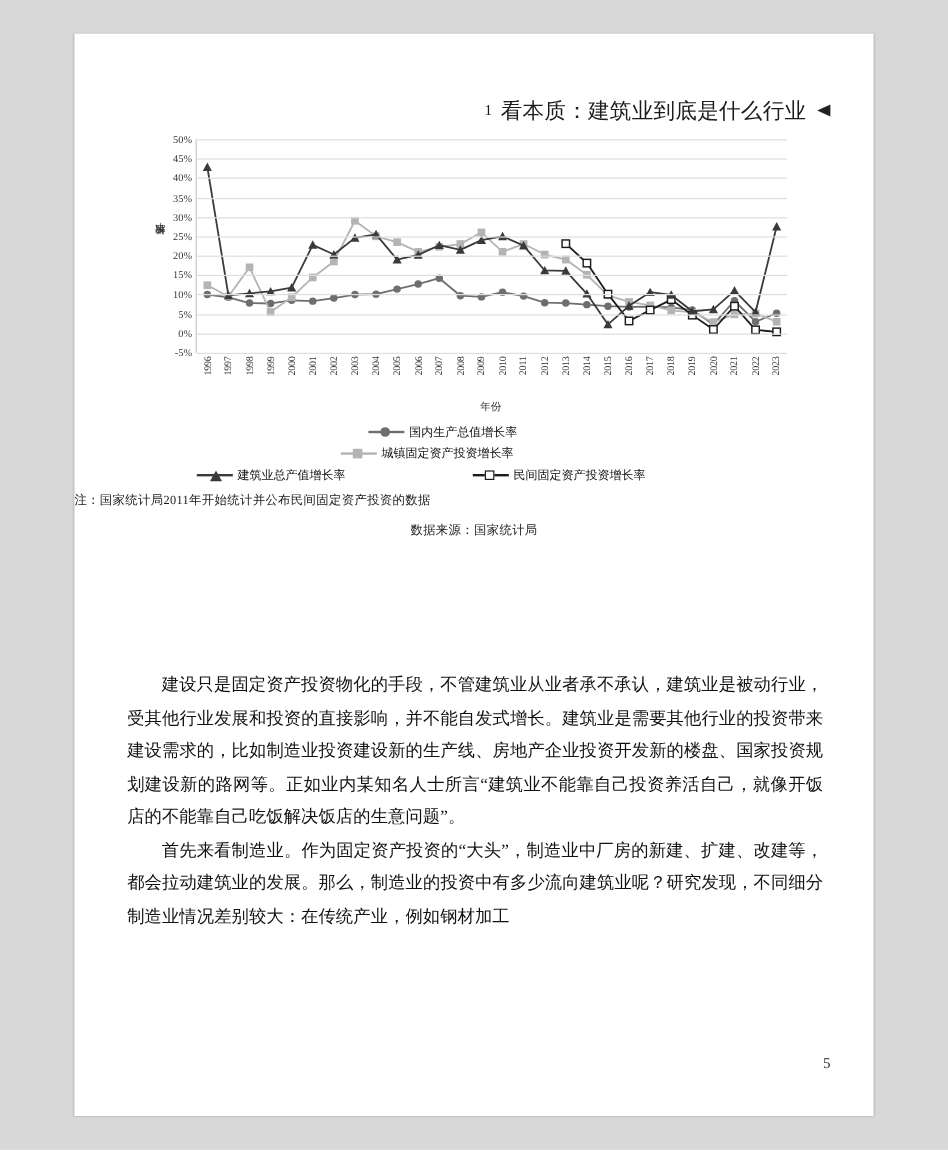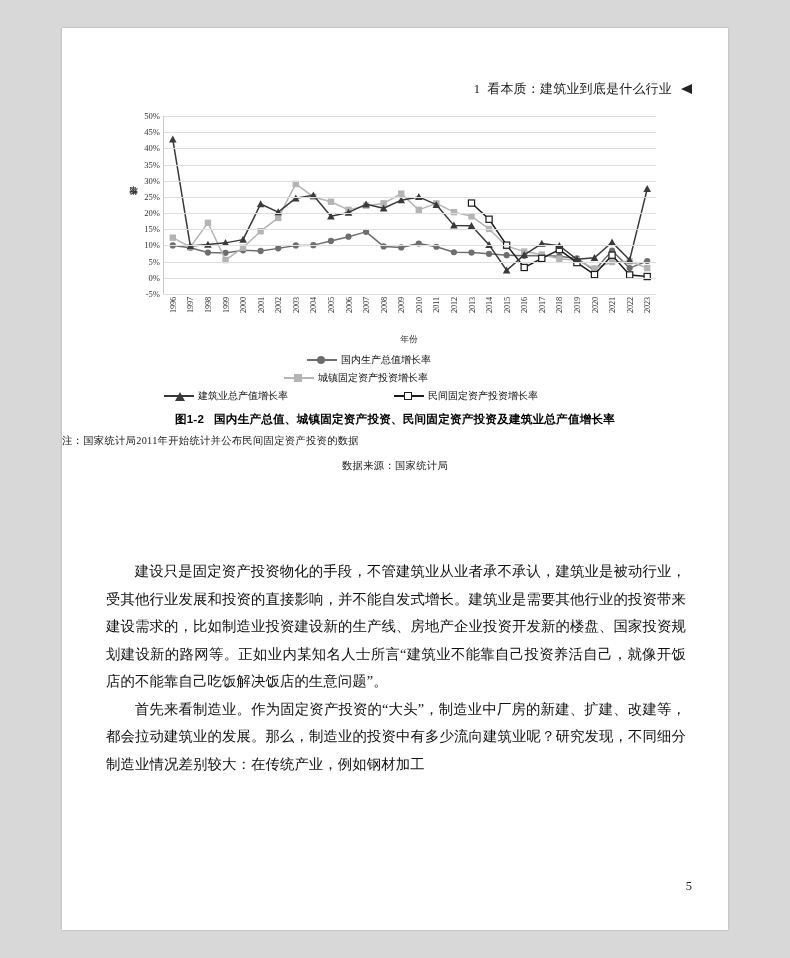--- a/index.html
+++ b/index.html
@@ -36,21 +36,21 @@
     top: 52px;
     display: flex;
     align-items: center;
     gap: 7px;
     font-size: 12.5px;
     color: #1b1b1b;
     letter-spacing: 0.2px;
     white-space: nowrap;
   }
   .running-head .rh-num { font-size: 12.5px; }
-  .running-head .rh-title { font-size: 13px; }
+  .running-head .rh-title { font-size: 18px; }
   .rh-marker {
     width: 0; height: 0;
     border-top: 5.5px solid transparent;
     border-bottom: 5.5px solid transparent;
     border-right: 11px solid #222;
     display: inline-block;
     margin-left: 2px;
   }
 
   
@@ -422,23 +422,20 @@
           </div>
           <div class="legend-item li2">
             <span class="legend-key">
               <span class="lk-line" style="background: rgb(28, 28, 28);"></span>
               <span class="lk-mark" style="background: rgb(255, 255, 255); border: 1.4px solid rgb(28, 28, 28); box-sizing: border-box;"></span>
             </span>
             <span>民间固定资产投资增长率</span>
           </div>
         </div>
 
-    <div class="caption">
-      <span class="cap-num">图1-2</span><span>国内生产总值、城镇固定资产投资、民间固定资产投资及建筑业总产值增长率</span>
-    </div>
     <div class="note">注：国家统计局2011年开始统计并公布民间固定资产投资的数据</div>
     <div class="source">数据来源：国家统计局</div>
   </div>
 
 
   <div class="body">
     <p>建设只是固定资产投资物化的手段，不管建筑业从业者承不承认，建筑业是被动行业，受其他行业发展和投资的直接影响，并不能自发式增长。建筑业是需要其他行业的投资带来建设需求的，比如制造业投资建设新的生产线、房地产企业投资开发新的楼盘、国家投资规划建设新的路网等。正如业内某知名人士所言“建筑业不能靠自己投资养活自己，就像开饭店的不能靠自己吃饭解决饭店的生意问题”。</p>
     <p>首先来看制造业。作为固定资产投资的“大头”，制造业中厂房的新建、扩建、改建等，都会拉动建筑业的发展。那么，制造业的投资中有多少流向建筑业呢？研究发现，不同细分制造业情况差别较大：在传统产业，例如钢材加工</p>
   </div>
 

